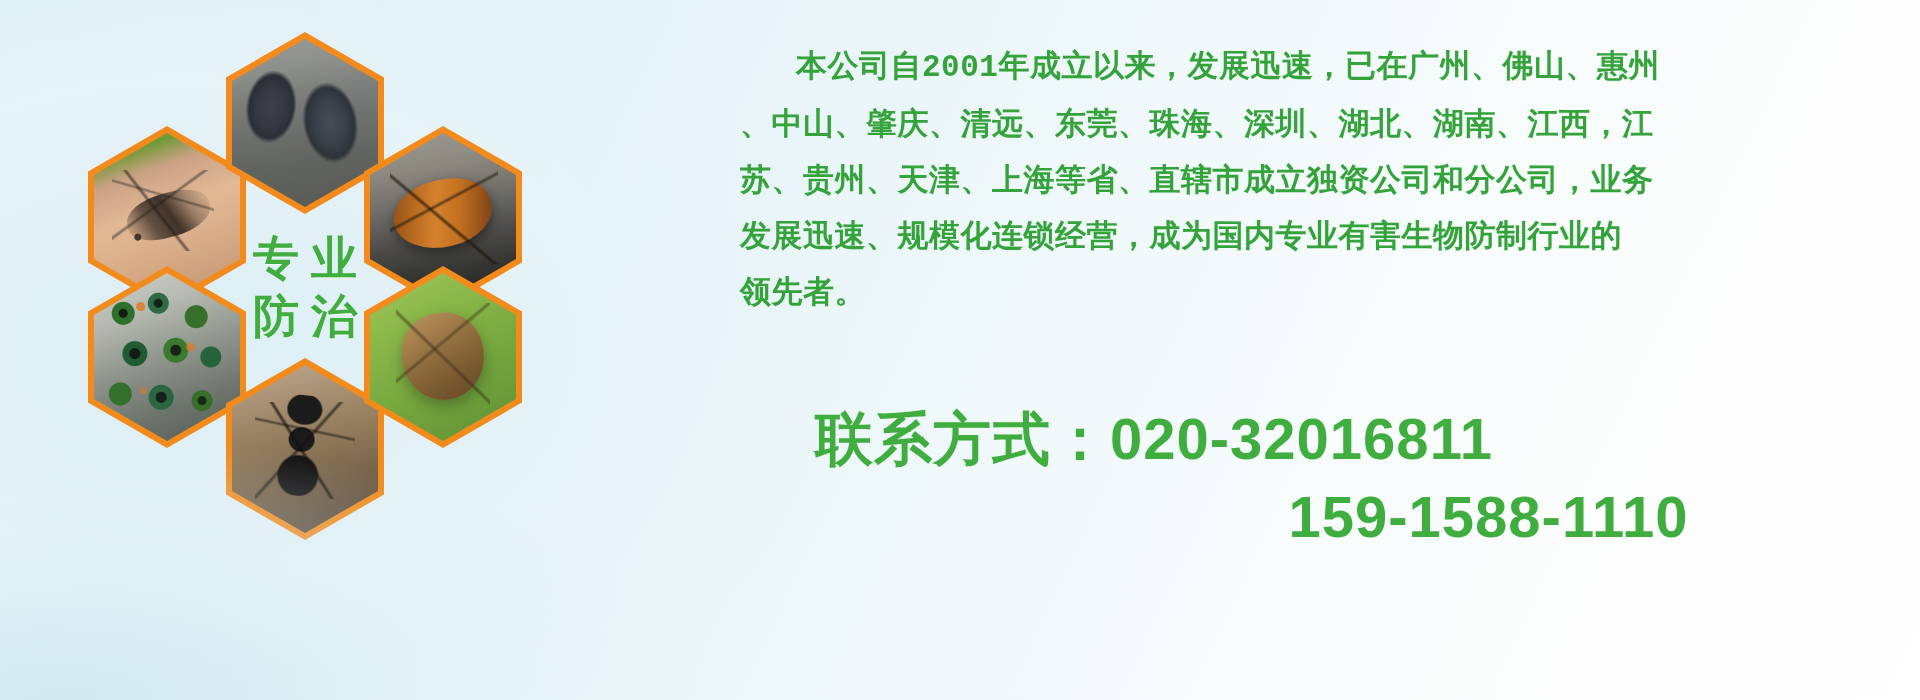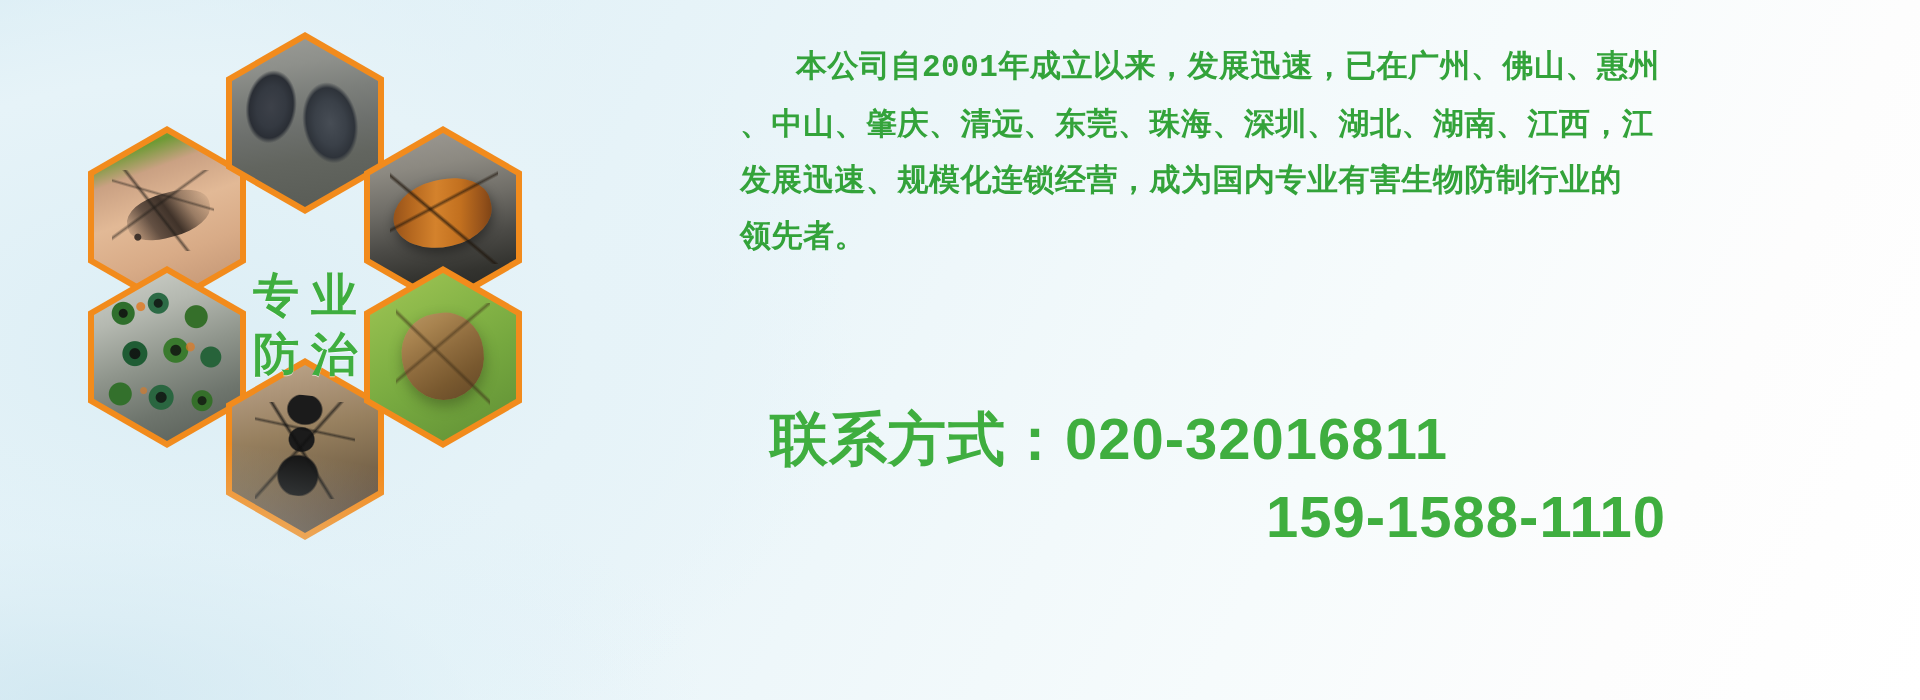--- a/index.html
+++ b/index.html
@@ -224,21 +224,21 @@
   }
 
   
   .hex-center {
     position: absolute;
     width: 158px;
     height: 182px;
     display: flex;
     flex-direction: column;
     align-items: center;
-    justify-content: flex-end;
+    justify-content: center;
     gap: 10px;
   }
   .slogan-line {
     color: #3fae3f;
     font-size: 46px;
     font-weight: bold;
     letter-spacing: 12px;
     text-indent: 12px;
     line-height: 1.05;
     white-space: nowrap;
@@ -268,20 +268,21 @@
     top: 400px;
     width: 1120px;
     color: #3fae3f;
   }
   .contact-line {
     font-size: 58px;
     font-weight: bold;
     line-height: 78px;
     letter-spacing: 1px;
     white-space: nowrap;
+    margin-left: 45px;
   }
   .contact-line.second {
     text-align: center;
     padding-left: 272px;
   }
 </style>
 </head>
 <body>
 
 <div id="banner">
@@ -327,20 +328,21 @@
     <div class="hex-center" style="left:138px; top:178px;">
       <div class="slogan-line">专业</div>
       <div class="slogan-line">防治</div>
     </div>
   </div>
 
   <div class="copy">
     <div class="paragraph">
       <span class="pline">本公司自2001年成立以来，发展迅速，已在广州、佛山、惠州</span>
       <span class="pline">、中山、肇庆、清远、东莞、珠海、深圳、湖北、湖南、江西，江</span>
+      <span class="pline">苏、贵州、天津、上海等省、直辖市成立独资公司和分公司，业务</span>
       <span class="pline">发展迅速、规模化连锁经营，成为国内专业有害生物防制行业的</span>
       <span class="pline">领先者。</span>
     </div>
   </div>
 
   <div class="contact">
     <div class="contact-line">联系方式：020-32016811</div>
     <div class="contact-line second">159-1588-1110</div>
   </div>
 

